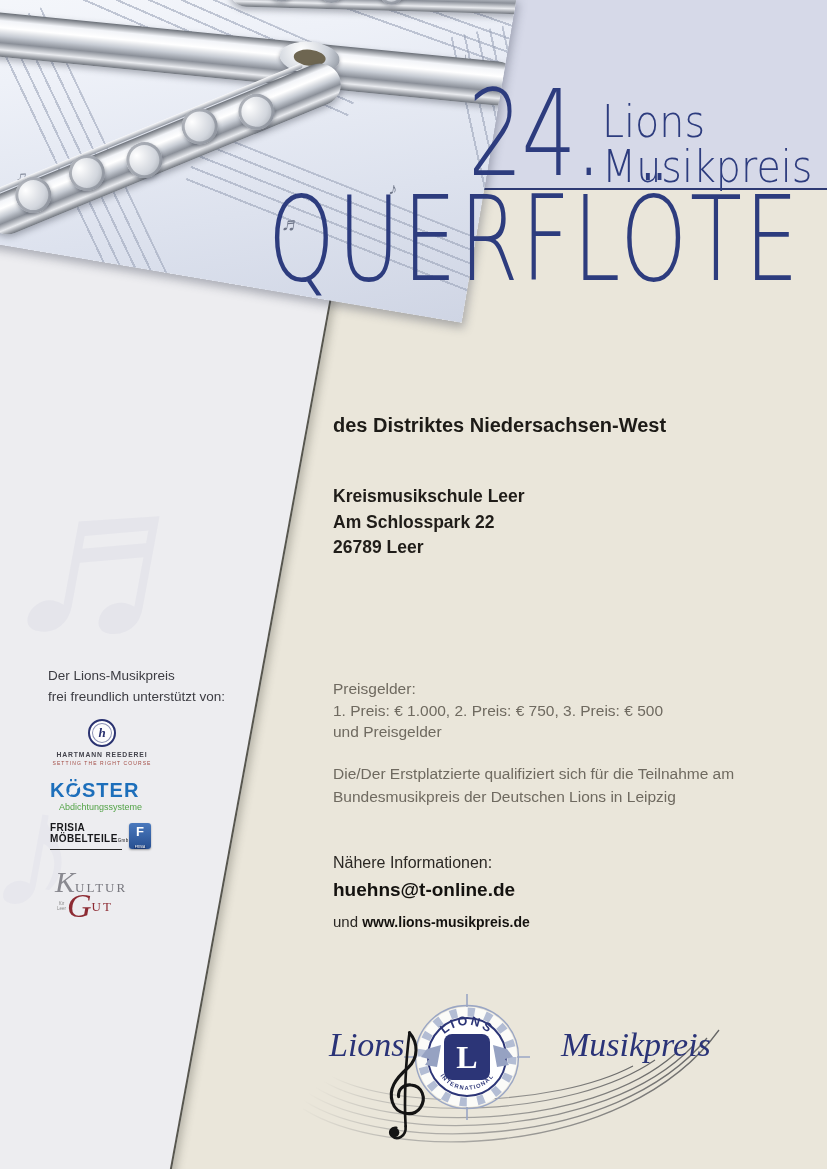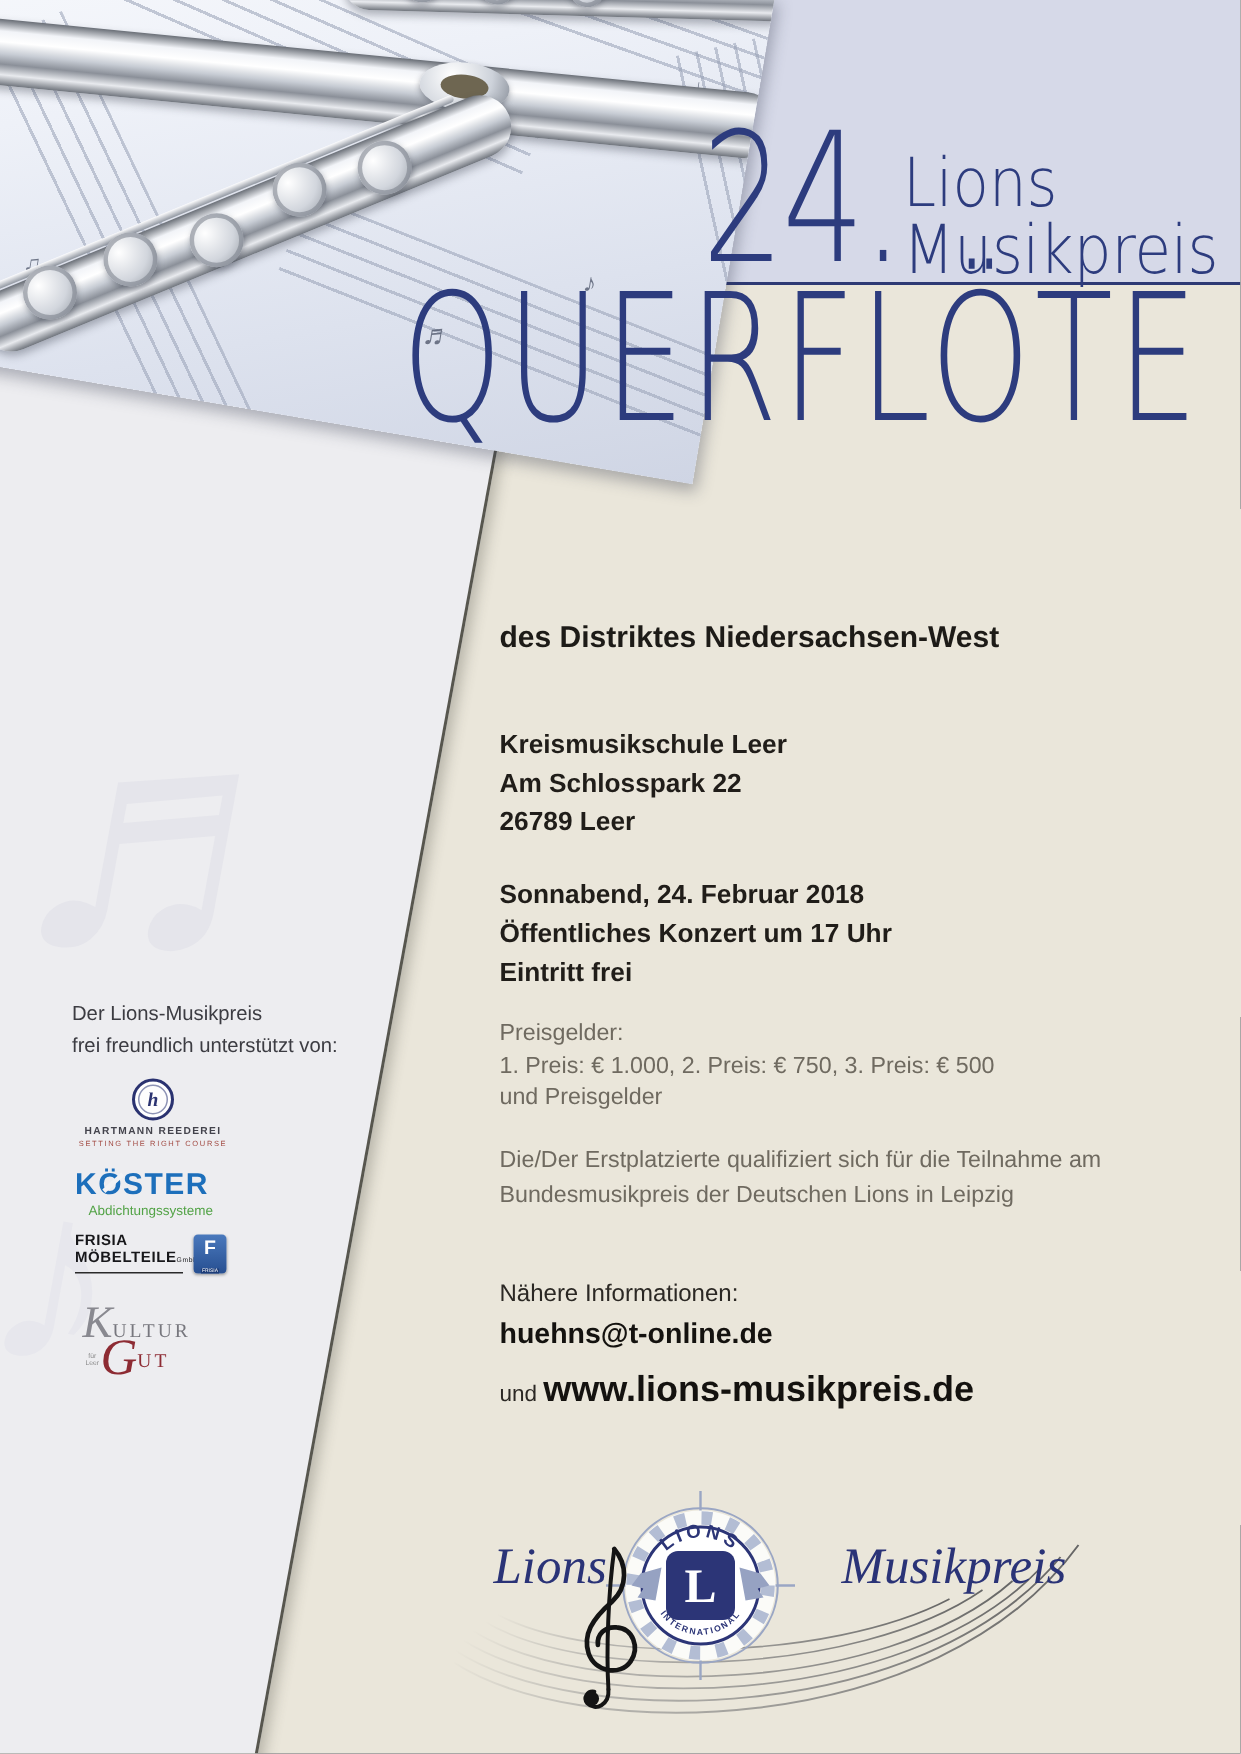--- a/index.html
+++ b/index.html
@@ -74,21 +74,21 @@
   
   .mainblock{position:absolute;z-index:6;left:333px;width:480px;margin-top:34px;}
   .subtitle{top:380px;font-size:20px;font-weight:bold;color:#1d1b17;}
   .venue{top:450px;font-size:17.5px;font-weight:bold;color:#201d19;line-height:25.5px;}
   .dates{top:549px;font-size:17.5px;font-weight:bold;color:#201d19;line-height:26px;}
   .prizes{top:644px;font-size:15.5px;color:#6f6a60;line-height:21.5px;}
   .qualification{top:728px;font-size:15.5px;color:#6f6a60;line-height:23px;}
   .contact-h{top:820px;font-size:16px;color:#2b2824;}
   .email{top:845px;font-size:19px;font-weight:bold;color:#14120f;}
   .webline{top:879px;font-size:15px;color:#2b2824;}
-  .webline b{font-size:24px;color:#14120f;}
+  .webline b{font-size:14px;color:#14120f;}
 
   
   .side{position:absolute;z-index:6;margin-top:13px;}
   .side-h{left:48px;top:652px;font-size:13.5px;line-height:21px;color:#3c3c42;}
   .hartmann{left:48px;top:706px;width:108px;text-align:center;}
   .h-circle{width:24px;height:24px;margin:0 auto;border:2px solid #2a3270;border-radius:50%;
             background:#fdfdfd;box-shadow:inset 0 0 0 2px #fff,inset 0 0 0 3px #8d93b5;
             display:flex;align-items:center;justify-content:center;
             font-family:"Liberation Serif",serif;font-style:italic;font-weight:bold;
             font-size:13px;color:#2a3270;}
@@ -203,25 +203,20 @@
   <div class="instrument">QUERFLÖTE</div>
 
   <div class="mainblock subtitle">des Distriktes Niedersachsen-West</div>
 
   <div class="mainblock venue">
     <div>Kreismusikschule Leer</div>
     <div>Am Schlosspark 22</div>
     <div>26789 Leer</div>
   </div>
 
-  <div class="mainblock dates">
-    <div>Sonnabend, 24. Februar 2018</div>
-    <div>Öffentliches Konzert um 17 Uhr</div>
-    <div>Eintritt frei</div>
-  </div>
 
   <div class="mainblock prizes">
     <div>Preisgelder:</div>
     <div>1. Preis: € 1.000, 2. Preis: € 750, 3. Preis: € 500</div>
     <div>und Preisgelder</div>
   </div>
 
   <div class="mainblock qualification">
     <div>Die/Der Erstplatzierte qualifiziert sich für die Teilnahme am</div>
     <div>Bundesmusikpreis der Deutschen Lions in Leipzig</div>

